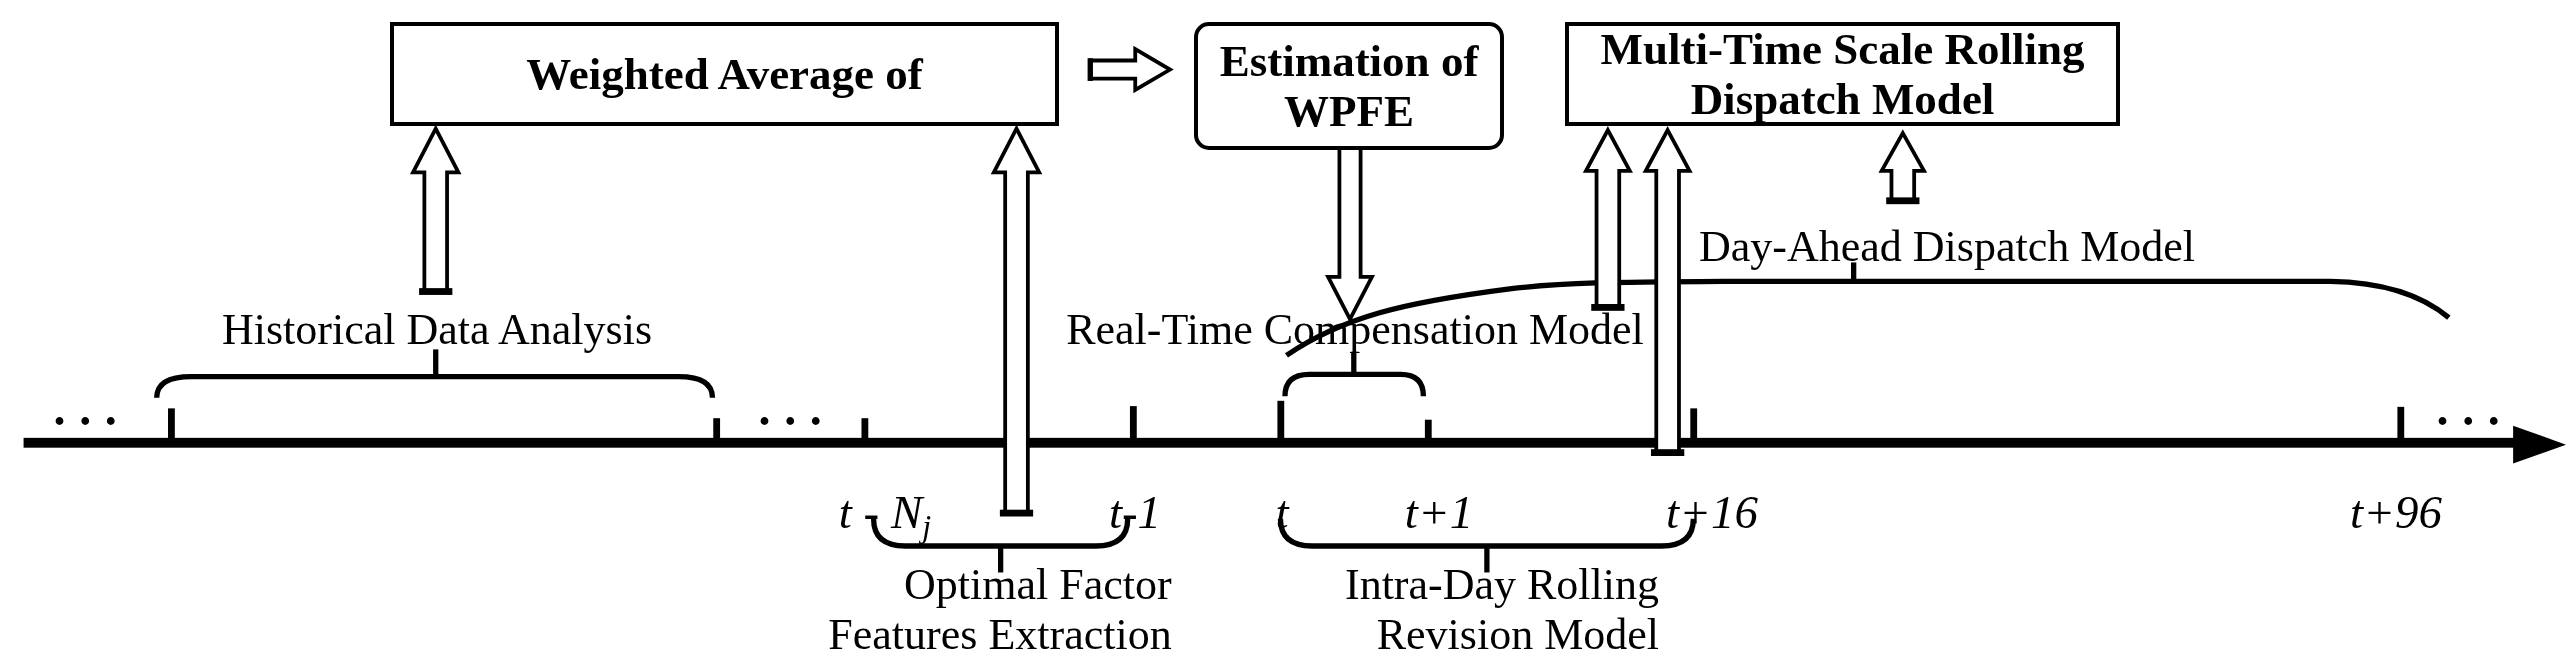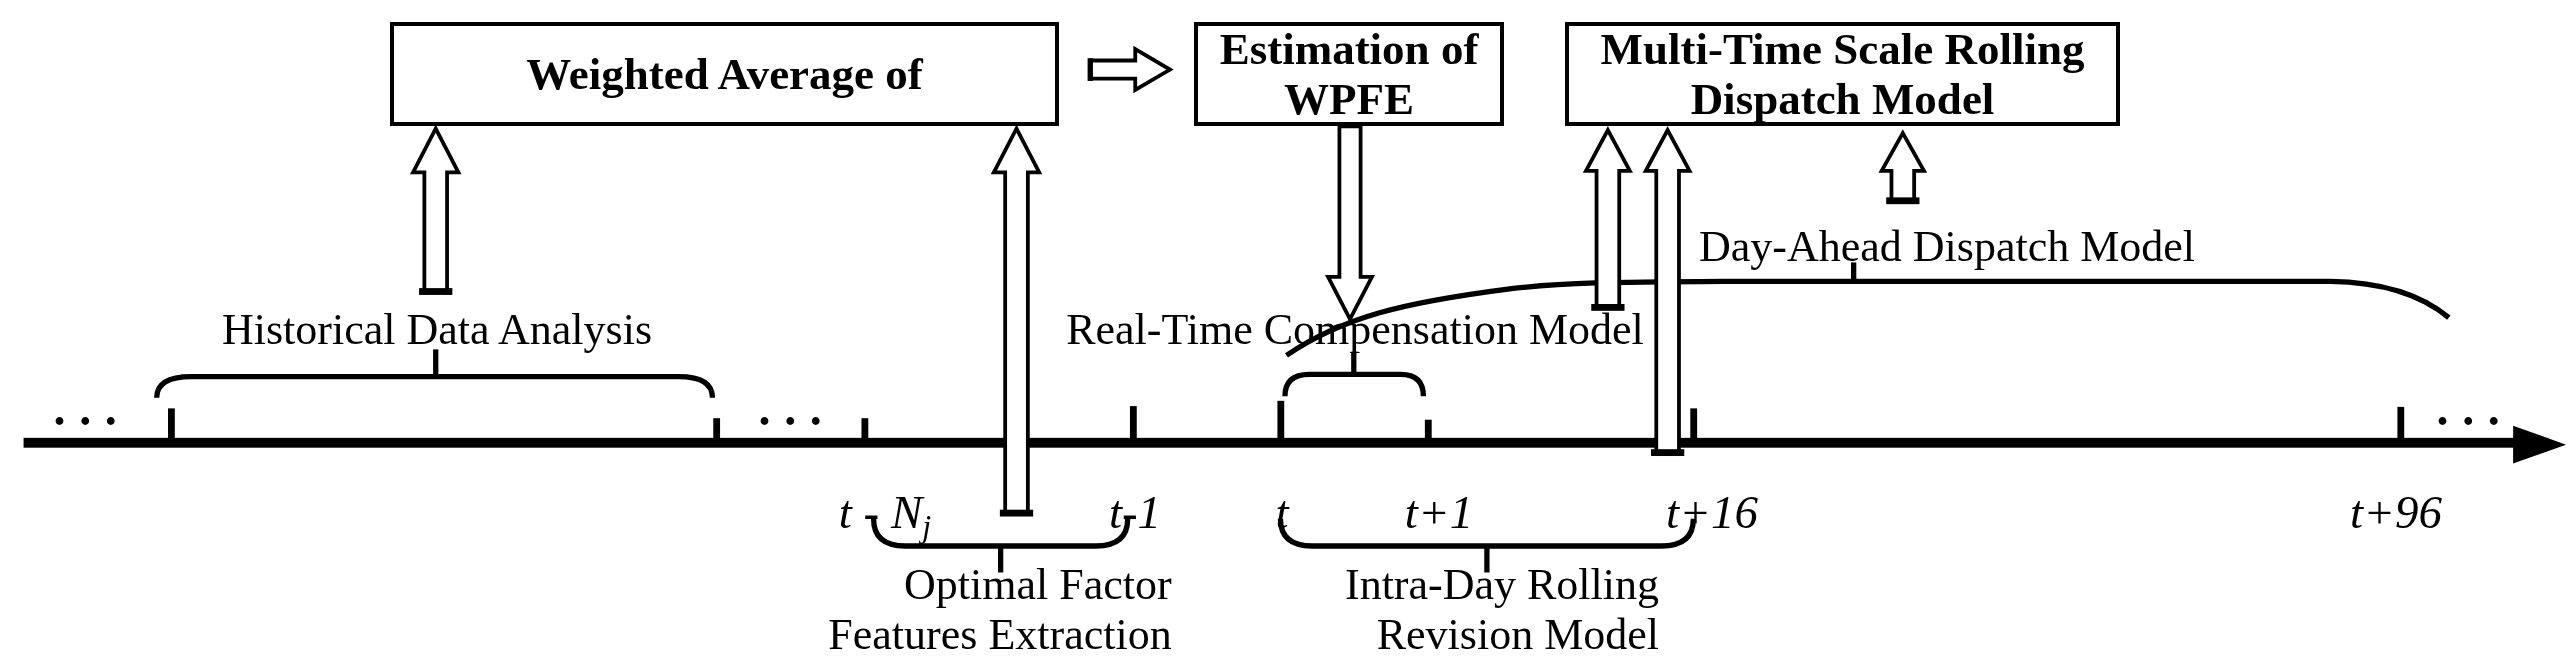--- a/index.html
+++ b/index.html
@@ -157,21 +157,21 @@
         <polygon points="1441,80 1500,80 1500,65 1546,92 1500,119 1500,104 1441,104"></polygon>
         <rect x="1437" y="77" width="7" height="30" fill="#000" stroke="none"></rect>
       </g>
     </g>
   </svg>
 
   <div class="box" style="left:390px; top:22px; width:669px; height:104px;">
     <div>Weighted Average of</div>
   </div>
 
-  <div class="box" style="left:1194px; top:22px; width:310px; height:104px;">
+  <div class="box" style="left:1194px; top:22px; width:310px; height:128px;border-radius:15px;">
     <div>Estimation of</div>
     <div>WPFE</div>
   </div>
 
   <div class="box" style="left:1565px; top:22px; width:555px; height:104px;">
     <div>Multi-Time Scale Rolling</div>
     <div>Dispatch Model</div>
   </div>
 
   <div class="label" style="left:437px; top:306px;">Historical Data Analysis</div>

